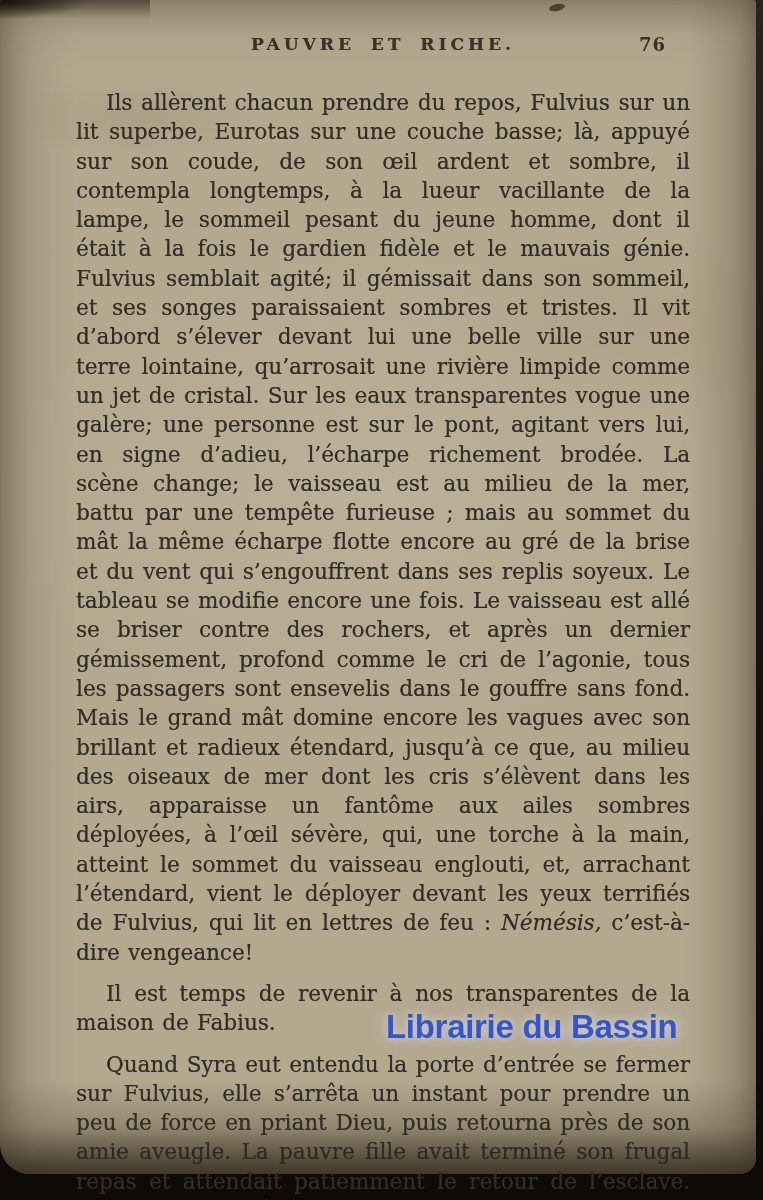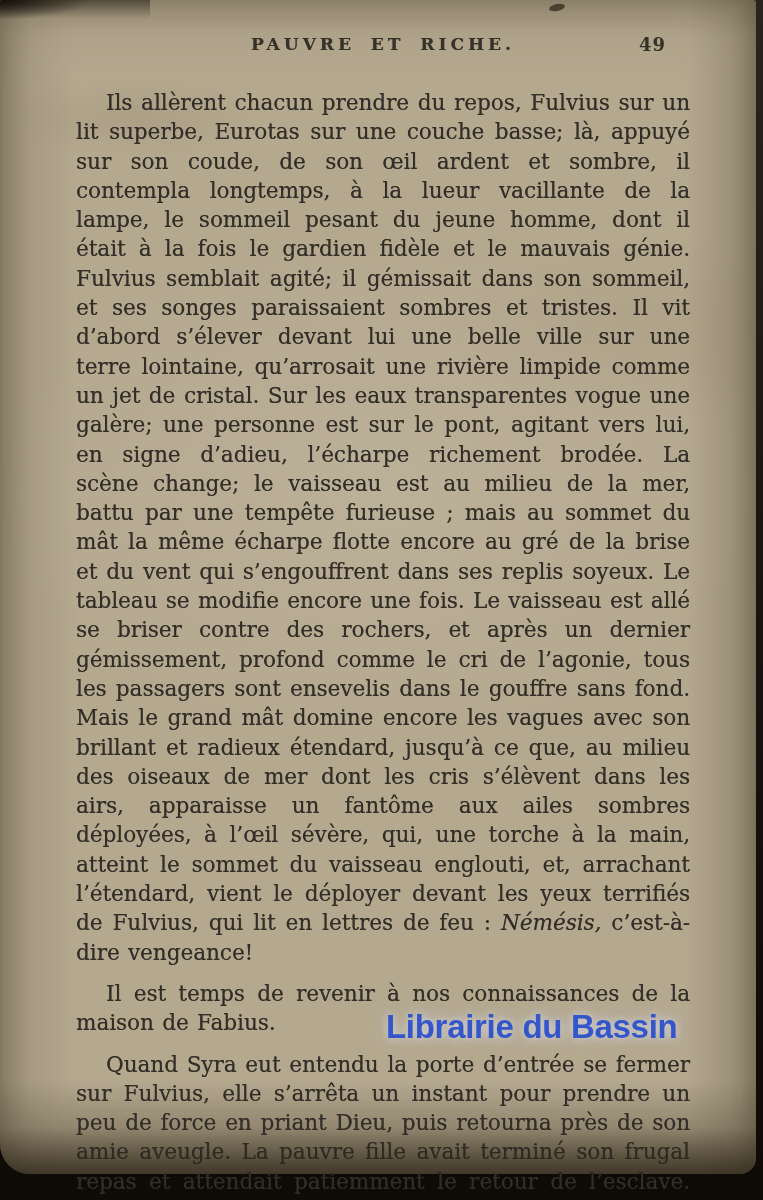--- a/index.html
+++ b/index.html
@@ -132,26 +132,26 @@
 </style>
 </head>
 <body>
 
 <div class="photo">
   <div class="page">
     <div class="speck"></div>
 
     <div class="page-header">
       <span class="running-title">PAUVRE ET RICHE.</span>
-      <span class="page-number">49</span>
+      <span class="page-number">76</span>
     </div>
 
     <div class="text-block">
       <p class="para"><span>Ils allèrent chacun prendre du repos, Fulvius sur un lit superbe, Eurotas sur une couche basse; là, appuyé sur son coude, de son œil ardent et sombre, il contempla longtemps, à la lueur vacillante de la lampe, le sommeil pesant du jeune homme, dont il était à la fois le gardien fidèle et le mauvais génie. Fulvius semblait agité; il gémissait dans son sommeil, et ses songes paraissaient sombres et tristes. Il vit d’abord s’élever devant lui une belle ville sur une terre lointaine, qu’arrosait une rivière limpide comme un jet de cristal. Sur les eaux transparentes vogue une galère; une personne est sur le pont, agitant vers lui, en signe d’adieu, l’écharpe richement brodée. La scène change; le vaisseau est au milieu de la mer, battu par une tempête furieuse ; mais au sommet du mât la même écharpe flotte encore au gré de la brise et du vent qui s’engouffrent dans ses replis soyeux. Le tableau se modifie encore une fois. Le vaisseau est allé se briser contre des rochers, et après un dernier gémissement, profond comme le cri de l’agonie, tous les passagers sont ensevelis dans le gouffre sans fond. Mais le grand mât domine encore les vagues avec son brillant et radieux étendard, jusqu’à ce que, au milieu des oiseaux de mer dont les cris s’élèvent dans les airs, apparaisse un fantôme aux ailes sombres déployées, à l’œil sévère, qui, une torche à la main, atteint le sommet du vaisseau englouti, et, arrachant l’étendard, vient le déployer devant les yeux terrifiés de Fulvius, qui lit en lettres de feu : </span><em>Némésis,</em><span> c’est-à-dire vengeance!</span></p>
 
-      <p class="para">Il est temps de revenir à nos connaissances de la maison de Fabius.</p>
+      <p class="para">Il est temps de revenir à nos transparentes de la maison de Fabius.</p>
 
       <p class="para">Quand Syra eut entendu la porte d’entrée se fermer sur Fulvius, elle s’arrêta un instant pour prendre un peu de force en priant Dieu, puis retourna près de son amie aveugle. La pauvre fille avait terminé son frugal repas et attendait patiemment le retour de l’esclave. Syra commença à lui prodiguer les services qu’elle lui rendait chaque jour: elle apporta de l’eau et lava les mains et les pieds de l’aveugle, afin d’obéir au précepte du Christ, puis tressa</p>
     </div>
   </div>
 
   <div class="watermark">Librairie du Bassin</div>
 </div>
 
 </body></html>

